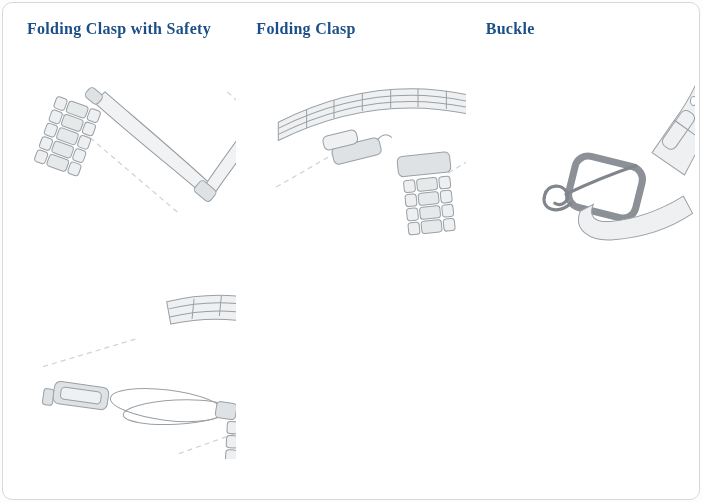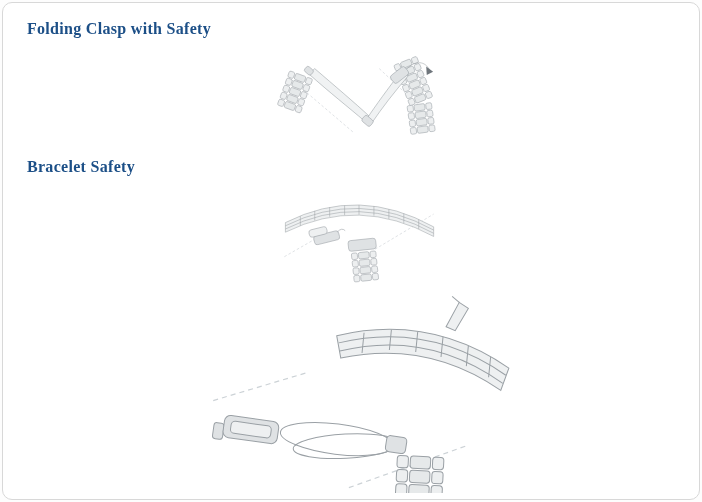--- a/index.html
+++ b/index.html
@@ -15,21 +15,21 @@
   .frame{
     box-sizing:border-box;
     margin:2px;width:698px;height:498px;
     background:var(--background);
     border:1px solid var(--frame-border);
     border-radius:10px;
     overflow:hidden;
   }
   .grid{
     display:grid;
-    grid-template-columns:1fr;
+    grid-template-columns:1fr 1fr 1fr;
     grid-template-rows:1fr 1fr;
     width:100%;height:100%;
     box-sizing:border-box;
     padding:6px 4px;
   }
   .cell{
     display:flex;flex-direction:column;
     box-sizing:border-box;
     padding:8px 4px 0 20px;
     overflow:hidden;
@@ -105,21 +105,21 @@
         <rect class="plate" x="-8" y="-6" width="16" height="12" rx="4" transform="translate(66,52) rotate(40)"></rect>
         <rect class="plate" x="-17" y="-9" width="34" height="18" rx="5" transform="translate(236,60) rotate(-38)"></rect>
         <g>
           <path class="ln" stroke-width="2.2" d="M250,48 C266,32 284,34 292,50"></path>
           <polygon fill="#6f767c" points="286,44 299,54 287,60"></polygon>
         </g>
       </svg>
     </div>
 
     <div class="cell">
-      <div class="label">Bracelet Safety</div>
+      <div class="label">Folding Clasp</div>
       <svg class="sketch" width="324" height="198" viewBox="0 0 320 195">
         <line class="dash" x1="20" y1="142" x2="100" y2="96"></line>
         <line class="dash" x1="190" y1="128" x2="300" y2="62"></line>
         <g>
           <path class="band" d="M22,78 Q160,8 300,86 L300,104 Q160,28 22,96 Z"></path>
           <path class="ln" stroke-width="0.8" d="M22,84 Q160,15 300,92"></path>
           <path class="ln" stroke-width="0.8" d="M22,90 Q160,21 300,98"></path>
           <path class="ln" d="M50,66 L50,84 M77,56 L77,74 M105,49 L105,67 M133,46 L133,64 M160,45 L160,63 M188,47 L188,65 M216,53 L216,71 M244,61 L244,79 M272,72 L272,90"></path>
         </g>
         <g transform="translate(74,104) rotate(-14)">
@@ -129,20 +129,45 @@
         </g>
         <g transform="translate(142,112) rotate(-6)">
           <rect class="plate" x="-3" y="0" width="52" height="20" rx="5"></rect>
           <g transform="translate(1,24)">
               <use href="#strip4"></use>
             </g>
         </g>
       </svg>
     </div>
 
+    <div class="cell">
+      <div class="label">Buckle</div>
+      <svg class="sketch" width="324" height="198" viewBox="0 0 320 195">
+        <line class="dash" x1="252" y1="42" x2="206" y2="188"></line>
+        <g>
+          <path class="band" d="M219,6 C214,28 204,52 186,76 L214,96 C229,68 237,38 233,12 C229,3 222,2 219,6 Z"></path>
+          <ellipse class="hole" cx="214" cy="36" rx="3" ry="4.5"></ellipse>
+          <ellipse class="hole" cx="205" cy="57" rx="3" ry="4.5"></ellipse>
+          <path class="band" d="M186,76 L214,96 L196,130 L164,108 Z"></path>
+        </g>
+        <g transform="translate(196,64) rotate(35)">
+          <rect class="ln" stroke-width="3" x="0" y="0" width="15" height="42" rx="6"></rect>
+        </g>
+        <g transform="translate(118,142) rotate(14)">
+          <rect class="thickframe" x="-34" y="-26" width="68" height="52" rx="13"></rect>
+        </g>
+        <g>
+          <path class="pin" d="M84,158 C70,170 54,164 58,150 C61,139 76,138 80,148 C83,156 74,162 68,158"></path>
+          <path class="pin" d="M79,149 C100,139 124,129 148,121"></path>
+        </g>
+        <g>
+          <path class="band" d="M93,166 C86,184 102,196 126,194 C154,192 182,183 204,168 L195,151 C172,165 146,174 123,176 C107,177 101,171 106,159 Z"></path>
+        </g>
+      </svg>
+    </div>
 
     <div class="cell">
       <svg class="sketch" width="324" height="198" viewBox="0 0 320 195">
         <line class="dash" x1="16" y1="104" x2="110" y2="76"></line>
         <line class="dash" x1="150" y1="190" x2="268" y2="148"></line>
         <g>
           <path class="band" d="M138,40 Q230,18 308,72 L300,94 Q228,44 142,62 Z"></path>
           <path class="ln" stroke-width="0.8" d="M140,47 Q229,26 305,79"></path>
           <path class="ln" stroke-width="0.8" d="M141,55 Q228,34 302,87"></path>
           <path class="ln" d="M165,37 L163,57 M192,34 L190,54 M218,36 L216,56 M243,41 L241,61 M268,50 L266,70 M290,61 L288,81"></path>

